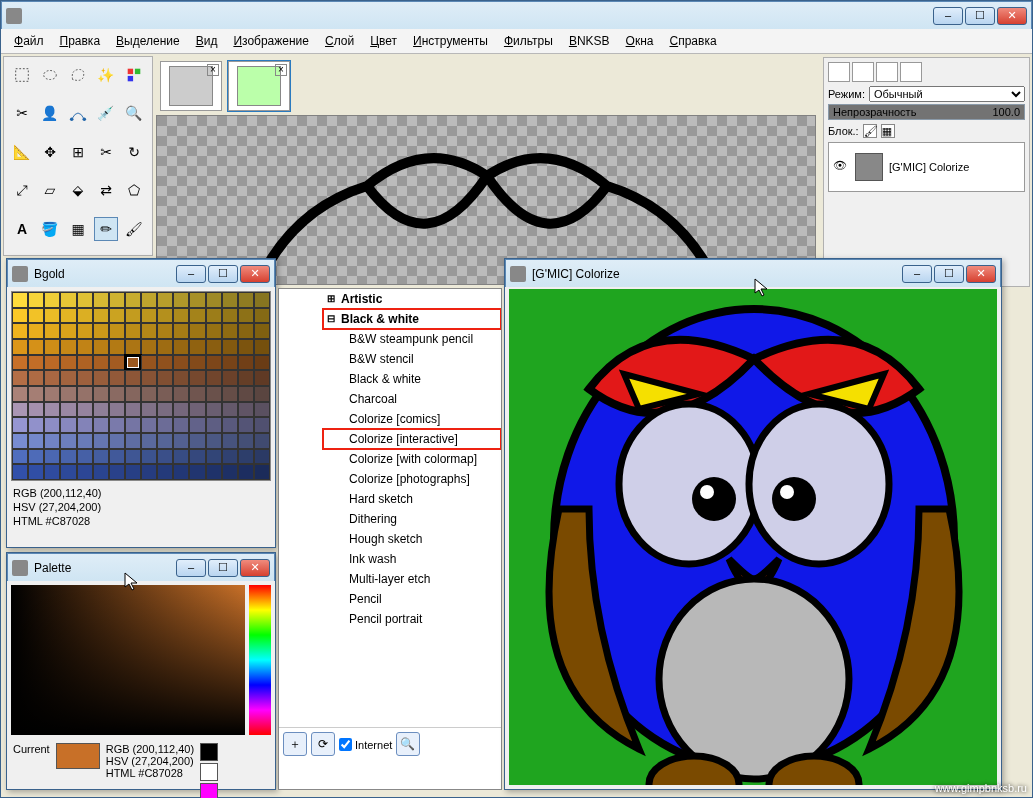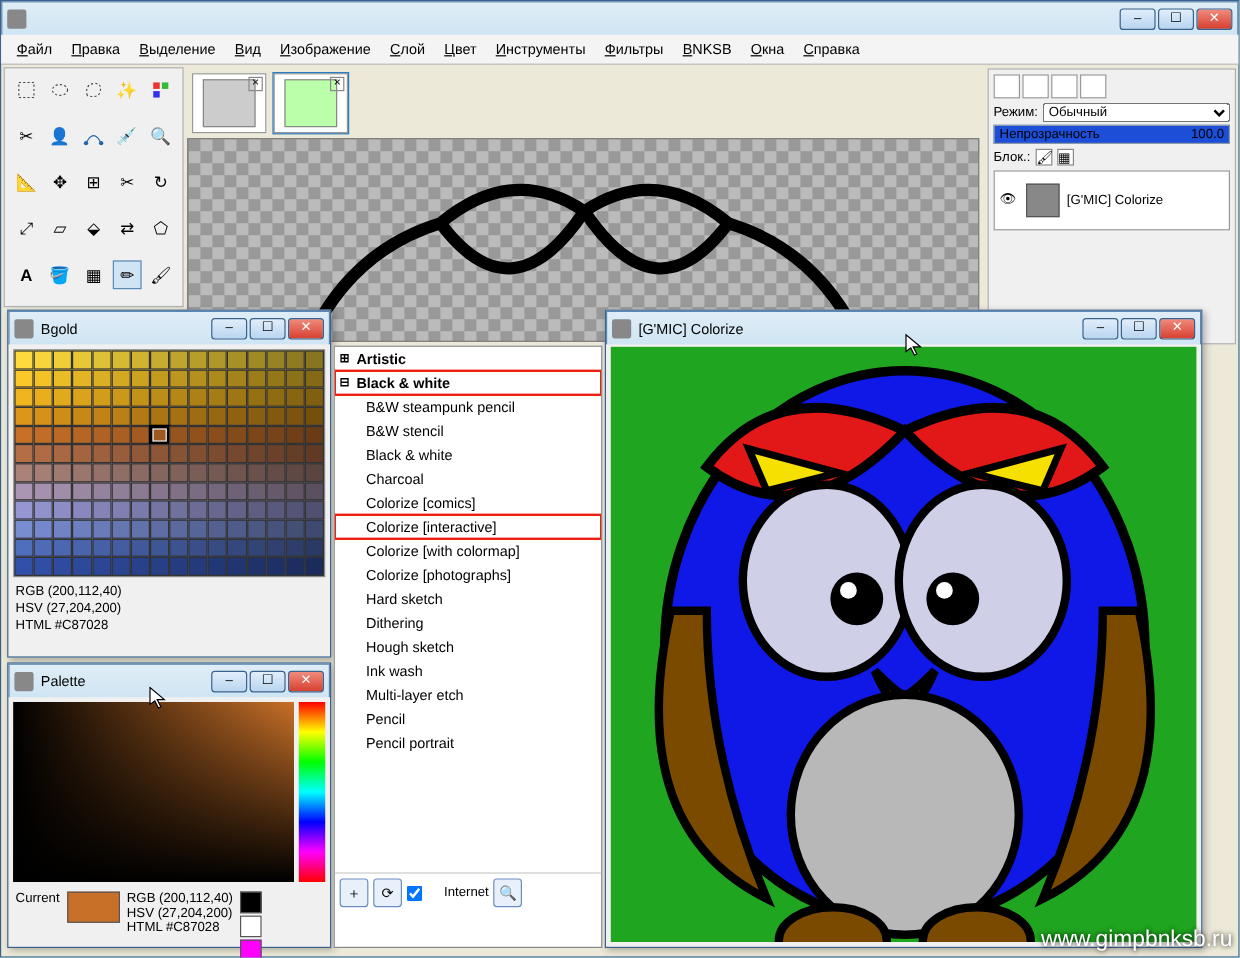--- a/index.html
+++ b/index.html
@@ -33,21 +33,21 @@
 .ruler-h { position:absolute; left:170px; top:114px; width:645px; height:16px; background:#f7f7f7; border:1px solid #888; font-size:9px; }
 .ruler-v { position:absolute; left:155px; top:129px; width:16px; height:155px; background:#f7f7f7; border:1px solid #888; }
 .owl-lineart { position:absolute; left:50px; top:10px; width:560px; height:300px; }
 .owl-lineart path { fill:none; stroke:#000; stroke-width:10; }
 
 .dock-right { position:absolute; right:2px; top:56px; width:207px; height:230px; background:#f0f0f0; border:1px solid #b0b0b0; padding:4px; font-size:11px; }
 .layer-tabs { display:flex; gap:2px; margin-bottom:4px; }
 .layer-tabs .tab { width:22px; height:20px; border:1px solid #999; background:#fff; }
 .mode-row { display:flex; align-items:center; margin:2px 0; gap:4px; }
 .mode-row select { flex:1; font-size:11px; }
-.slider-row { display:flex; align-items:center; background:#1d4ed8; border:1px solid #8a9aa9; padding:1px 4px; font-size:11px; justify-content:space-between; }
+.slider-row { display:flex; align-items:center; background:#737373; border:1px solid #8a9aa9; padding:1px 4px; font-size:11px; justify-content:space-between; }
 .lock-row { margin:4px 0; display:flex; align-items:center; gap:4px; }
 .lock-row .chk { width:14px; height:14px; border:1px solid #888; background:#fff; }
 .layer-list { background:#fff; border:1px solid #999; height:50px; padding:4px; display:flex; align-items:center; gap:6px; }
 .layer-list .eye { width:16px; height:16px; }
 .layer-list .prev { width:28px; height:28px; background:#888; border:1px solid #555; }
 
 
 .bgold-win { position:absolute; left:6px; top:258px; width:270px; height:290px; background:#f0f0f0; border:1px solid #3a628c; box-shadow:2px 2px 6px rgba(0,0,0,.3); }
 .swatch-grid { margin:4px; height:190px; display:grid; grid-template-columns: repeat(16,1fr); grid-template-rows: repeat(12,1fr); gap:0; border:1px solid #888; }
 .swatch-grid div { border:1px solid #333; }
@@ -62,36 +62,36 @@
 .pal-hue { width:22px; margin-left:4px; background: linear-gradient(to bottom, #f00,#ff0,#0f0,#0ff,#00f,#f0f,#f00); }
 .pal-info { display:flex; padding:4px 6px; font-size:11px; align-items:flex-start; gap:6px; }
 .pal-cur { width:44px; height:26px; background:#c87028; border:1px solid #555; }
 .bw-swatches { display:flex; flex-direction:column; gap:2px; }
 .bw-swatches div { width:18px; height:18px; border:1px solid #555; }
 
 
 .gmic-panel { position:absolute; left:278px; top:288px; width:224px; height:502px; background:#fff; border:1px solid #888; font-size:12px; }
 .gmic-head { padding:4px 6px; border-bottom:1px solid #ccc; }
 .gmic-list { overflow:auto; height:438px; }
-.gmic-list ul { list-style:none; }
+.gmic-list ul { list-style:none;margin-left:44px; }
 .gmic-list li { padding:3px 8px 3px 26px; cursor:default; }
 .gmic-list li.cat { font-weight:bold; padding-left:18px; position:relative; }
 .gmic-list li.cat::before { content:'⊞'; position:absolute; left:4px; font-size:10px; top:4px; }
 .gmic-list li.cat.open::before { content:'⊟'; }
 .gmic-list li.hi { outline:2px solid #e21; outline-offset:-1px; }
 .gmic-bottom { display:flex; align-items:center; gap:4px; padding:4px; border-top:1px solid #ccc; }
 .gmic-bottom .btn { width:24px; height:24px; border:1px solid #6b8ebf; background:#e8f0fb; text-align:center; line-height:22px; border-radius:3px; }
-.gmic-bottom label { font-size:11px; display:flex; align-items:center; gap:18px; }
+.gmic-bottom label { font-size:11px; display:flex; align-items:flex-end; gap:3px; }
 
 
 .colorize-win { position:absolute; left:504px; top:258px; width:498px; height:532px; background:#f0f0f0; border:1px solid #3a628c; box-shadow:2px 2px 6px rgba(0,0,0,.3); }
 .colorize-body { position:absolute; left:4px; top:30px; right:4px; bottom:4px; background:#1fa51f; overflow:hidden; }
 .owl { position:absolute; left:20px; top:-40px; width:450px; height:560px; }
 
-.watermark { position:absolute; right:6px; bottom:4px; font-size:19px; color:#fff; text-shadow:0 0 4px #000; }
+.watermark { position:absolute; right:6px; bottom:4px; font-size:11px; color:#fff; text-shadow:0 0 4px #000; }
 
 .cursor { position:absolute; width:14px; height:20px; pointer-events:none; }
 </style>
 </head>
 <body>
 
 <div class="main-window">
   <div class="titlebar">
     <span class="icon"></span>
     <span class="spacer"></span>

